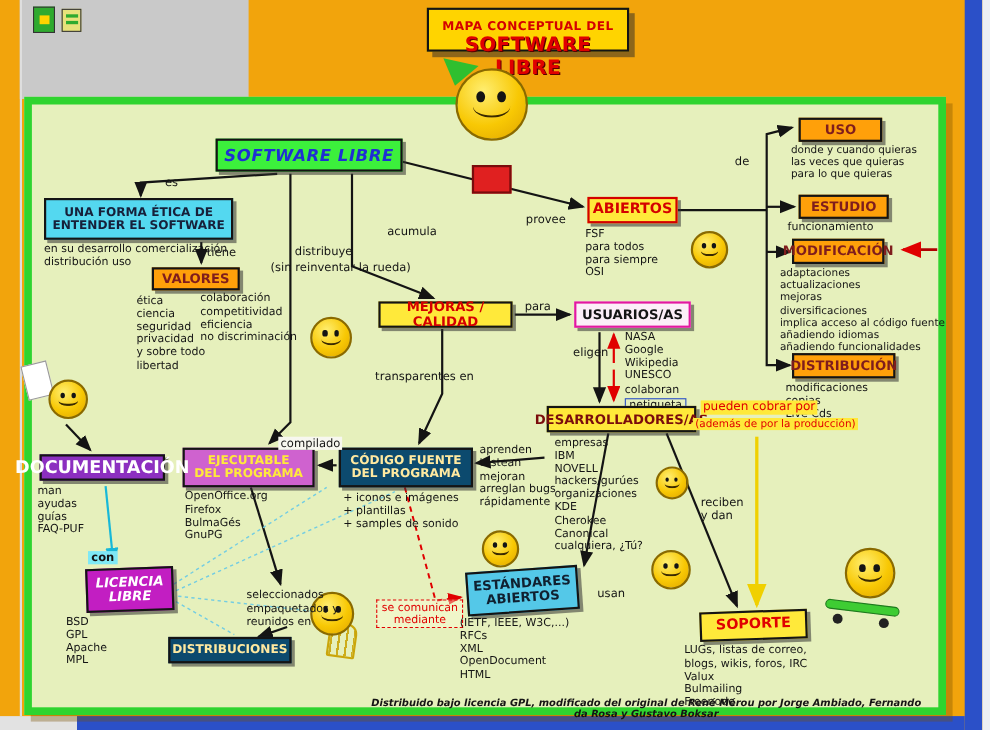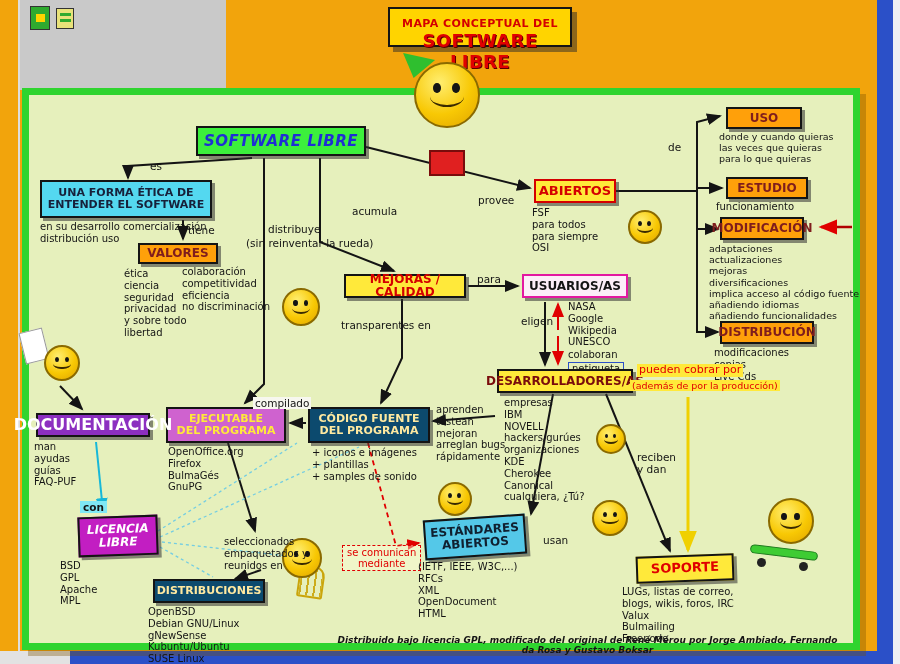--- a/index.html
+++ b/index.html
@@ -281,25 +281,20 @@
   <div class="note" style="left:60px;top:560px;width:60px">BSD
 GPL
 Apache
 MPL</div>
 
   <div class="note" style="left:224px;top:536px;width:100px">seleccionados
 empaquetados y
 reunidos en</div>
 
   <div class="node c-purple" style="left:153px;top:579px;width:112px;height:24px">DISTRIBUCIONES</div>
-  <div class="note" style="left:148px;top:606px;width:120px">OpenBSD
-Debian GNU/Linux
-gNewSense
-Kubuntu/Ubuntu
-SUSE Linux</div>
 
   <div class="comunican" style="left:342px;top:545px">se comunican
 mediante</div>
 
   <div class="node c-est" style="left:424px;top:517px;width:102px;height:40px">ESTÁNDARES
 ABIERTOS</div>
   <div class="note" style="left:418px;top:561px;width:115px">(IETF, IEEE, W3C,...)
 RFCs
 XML
 OpenDocument
@@ -314,21 +309,21 @@
 
   <div class="elbl" style="left:150px;top:160px">es</div>
   <div class="elbl" style="left:188px;top:224px">tiene</div>
   <div class="elbl" style="left:268px;top:223px">distribuye</div>
   <div class="elbl sm-note" style="left:246px;top:237px">(sin reinventar la rueda)</div>
   <div class="elbl" style="left:352px;top:205px">acumula</div>
   <div class="elbl" style="left:478px;top:194px">provee</div>
   <div class="elbl" style="left:668px;top:141px">de</div>
   <div class="elbl" style="left:477px;top:273px">para</div>
   <div class="elbl" style="left:521px;top:315px">eligen</div>
-  <div class="elbl" style="left:341px;top:319px">transparentes en</div>
+  <div class="elbl" style="left:341px;top:336px">transparentes en</div>
   <div class="elbl chip" style="left:253px;top:397px">compilado</div>
   <div class="elbl chip-con" style="left:80px;top:501px">con</div>
   <div class="elbl" style="left:543px;top:534px">usan</div>
   <div class="elbl" style="left:637px;top:451px">reciben
 y dan</div>
 
   <div class="credit">Distribuido bajo licencia GPL, modificado del original de René Mérou por Jorge Ambiado, Fernando da Rosa y Gustavo Boksar</div>
 
 </div>
 

